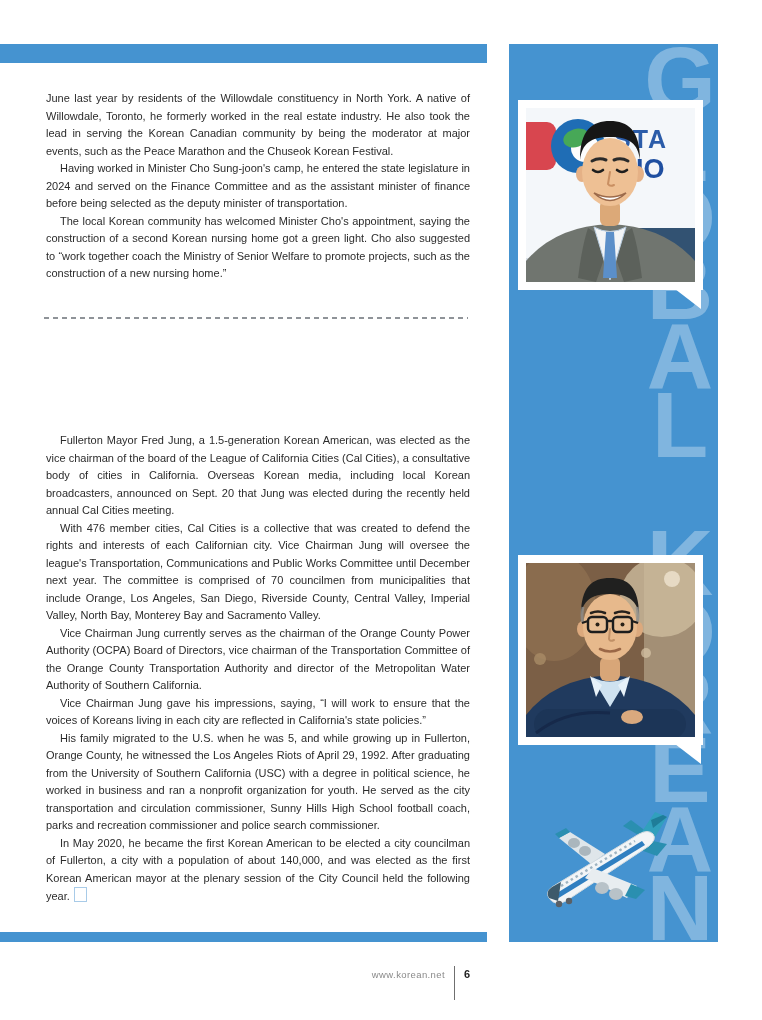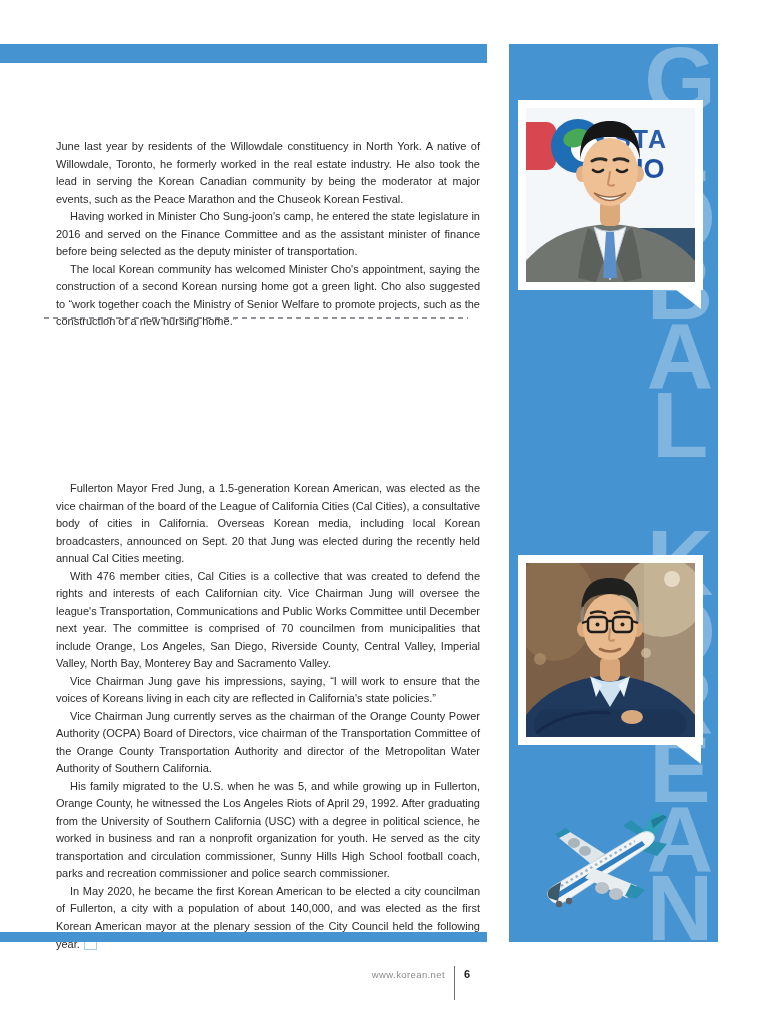--- a/index.html
+++ b/index.html
@@ -6,21 +6,21 @@
   .page{
     position:relative;width:762px;height:1020px;margin:0 auto;
     background:#ffffff;overflow:hidden;
     font-family:"Liberation Sans", sans-serif;color:#2b2b2b;
   }
   
   .top-bar{position:absolute;left:0;top:44px;width:487px;height:19px;background:#4593d0;}
   .bottom-bar{position:absolute;left:0;top:932px;width:487px;height:10px;background:#4593d0;}
 
   
-  .col{position:absolute;left:56px;width:424px;margin-top:48px;}
+  .col{position:absolute;left:46px;width:424px;}
   .top-text{top:90px;}
   p.body{
     margin:0;font-size:11px;line-height:17.5px;text-align:justify;
     text-indent:14px;color:#2b2b2b;
   }
   p.body.noindent{text-indent:0;}
   .divider{
     position:absolute;left:44px;top:317px;width:424px;height:2px;
     background:repeating-linear-gradient(90deg,#8f9398 0 5px,transparent 5px 9px);
   }
@@ -78,32 +78,32 @@
 </style>
 </head>
 <body>
 
 <div class="page">
 
   <div class="top-bar"></div>
 
   <section class="col top-text">
     <p class="body noindent">June last year by residents of the Willowdale constituency in North York. A native of Willowdale, Toronto, he formerly worked in the real estate industry. He also took the lead in serving the Korean Canadian community by being the moderator at major events, such as the Peace Marathon and the Chuseok Korean Festival.</p>
-    <p class="body">Having worked in Minister Cho Sung-joon's camp, he entered the state legislature in 2016 and served on the Finance Committee and as the assistant minister of finance before being selected as the deputy minister of transportation.</p>
+    <p class="body">Having worked in Minister Cho Sung-joon's camp, he entered the state legislature in 2024 and served on the Finance Committee and as the assistant minister of finance before being selected as the deputy minister of transportation.</p>
     <p class="body">The local Korean community has welcomed Minister Cho's appointment, saying the construction of a second Korean nursing home got a green light. Cho also suggested to “work together coach the Ministry of Senior Welfare to promote projects, such as the construction of a new nursing home.”</p>
   </section>
 
   <div class="divider"></div>
 
 
   <section class="col main-text">
     <p class="body">Fullerton Mayor Fred Jung, a 1.5-generation Korean American, was elected as the vice chairman of the board of the League of California Cities (Cal Cities), a consultative body of cities in California. Overseas Korean media, including local Korean broadcasters, announced on Sept. 20 that Jung was elected during the recently held annual Cal Cities meeting.</p>
     <p class="body">With 476 member cities, Cal Cities is a collective that was created to defend the rights and interests of each Californian city. Vice Chairman Jung will oversee the league's Transportation, Communications and Public Works Committee until December next year. The committee is comprised of 70 councilmen from municipalities that include Orange, Los Angeles, San Diego, Riverside County, Central Valley, Imperial Valley, North Bay, Monterey Bay and Sacramento Valley.</p>
+    <p class="body">Vice Chairman Jung currently serves as the chairman of the Orange County Power Authority (OCPA) Board of Directors, vice chairman of the Transportation Committee of the Orange County Transportation Authority and director of the Metropolitan Water Authority of Southern California.</p>
     <p class="body">Vice Chairman Jung gave his impressions, saying, “I will work to ensure that the voices of Koreans living in each city are reflected in California's state policies.”</p>
-    <p class="body">Vice Chairman Jung currently serves as the chairman of the Orange County Power Authority (OCPA) Board of Directors, vice chairman of the Transportation Committee of the Orange County Transportation Authority and director of the Metropolitan Water Authority of Southern California.</p>
     <p class="body">His family migrated to the U.S. when he was 5, and while growing up in Fullerton, Orange County, he witnessed the Los Angeles Riots of April 29, 1992. After graduating from the University of Southern California (USC) with a degree in political science, he worked in business and ran a nonprofit organization for youth. He served as the city transportation and circulation commissioner, Sunny Hills High School football coach, parks and recreation commissioner and police search commissioner.</p>
     <p class="body"><span>In May 2020, he became the first Korean American to be elected a city councilman of Fullerton, a city with a population of about 140,000, and was elected as the first Korean American mayor at the plenary session of the City Council held the following year.</span><span class="end-mark"><span>재</span></span></p>
   </section>
 
   <aside class="sidebar">
 
     <div class="vletters">
       <div class="vletter">G</div>
       <div class="vletter">L</div>
       <div class="vletter">O</div>

